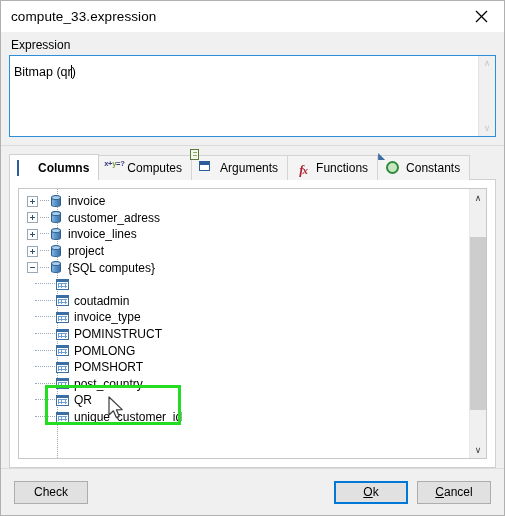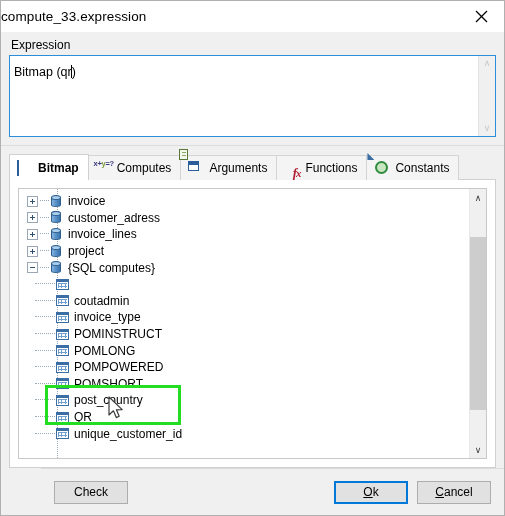--- a/index.html
+++ b/index.html
@@ -29,20 +29,21 @@
   
   .titlebar {
     height: 31px;
     background: #ffffff;
     display: flex;
     align-items: center;
     flex: none;
     position: relative;
   }
   .title-text {
+    padding-left: 10px;
     font-size: 13.5px;
     color: #000;
     letter-spacing: 0.1px;
   }
   .close-btn {
     position: absolute;
     right: 0; top: 0;
     width: 45px; height: 30px;
     display: flex; align-items: center; justify-content: center;
   }
@@ -203,23 +204,23 @@
     content:""; position:absolute; left:1.5px; top:2px; right:1.5px; bottom:1.5px;
     background: repeating-linear-gradient(to bottom, #8aa96a 0 1px, transparent 1px 3px);
   }
   
   .ico-fx {
     width: 16px; height: 16px;
     color: #b02030;
     font-family: "Liberation Serif", serif;
     font-style: italic;
     font-size: 13px;
-    line-height: 25px;
+    line-height: 19px;
     font-weight: bold;
-    text-align: right;
+    text-align: center;
     letter-spacing: -1px;
   }
   
   .ico-const { width:16px;height:16px;position:relative; }
   .ico-const .c {
     position:absolute; left:1px; top:1px; width:13px;height:13px;
     border-radius:50%; border:2px solid #2e8b3e; background:#c8e6c0; box-sizing:border-box;
   }
   .ico-const .b {
     position:absolute; right:0px; bottom:0px; width:7px;height:7px;
@@ -360,21 +361,20 @@
   .footer {
     height: 47px;
     flex: none;
     background: #f0f0f0;
     border-top: 1px solid #dcdcdc;
     display: flex;
     align-items: center;
     padding: 0 13px;
     box-sizing: border-box;
     position: relative;
-    margin-left: 40px;
   }
   .btn {
     height: 23px;
     min-width: 74px;
     padding: 0 10px;
     font-size: 12px;
     background: #e1e1e1;
     border: 1px solid #adadad;
     box-sizing: border-box;
     display: flex; align-items: center; justify-content: center;
@@ -430,21 +430,21 @@
     </div>
   </div>
 
   <div class="sep"></div>
 
   <div class="tab-area">
     <div class="tabstrip">
 
       <div class="tab active">
         <span class="tab-ico"><span class="ico-table"></span></span>
-        <span>Bitmap</span>
+        <span>Columns</span>
       </div>
 
       <div class="tab">
         <span class="tab-ico ico-xy">
           <i class="r1">x+<span class="gy">y</span></i>
             <i class="r2">=?</i>
         </span>
         <span>Computes</span>
       </div>
 
@@ -547,25 +547,20 @@
             <span class="ico-grid"></span>
             <span>POMINSTRUCT</span>
           </div>
 
           <div class="trow ind1">
             <span class="dots-only"></span>
             <span class="ico-grid"></span>
             <span>POMLONG</span>
           </div>
 
-          <div class="trow ind1">
-            <span class="dots-only"></span>
-            <span class="ico-grid"></span>
-            <span>POMPOWERED</span>
-          </div>
 
           <div class="trow ind1">
             <span class="dots-only"></span>
             <span class="ico-grid"></span>
             <span>POMSHORT</span>
           </div>
 
           <div class="trow ind1">
             <span class="dots-only"></span>
             <span class="ico-grid"></span>

